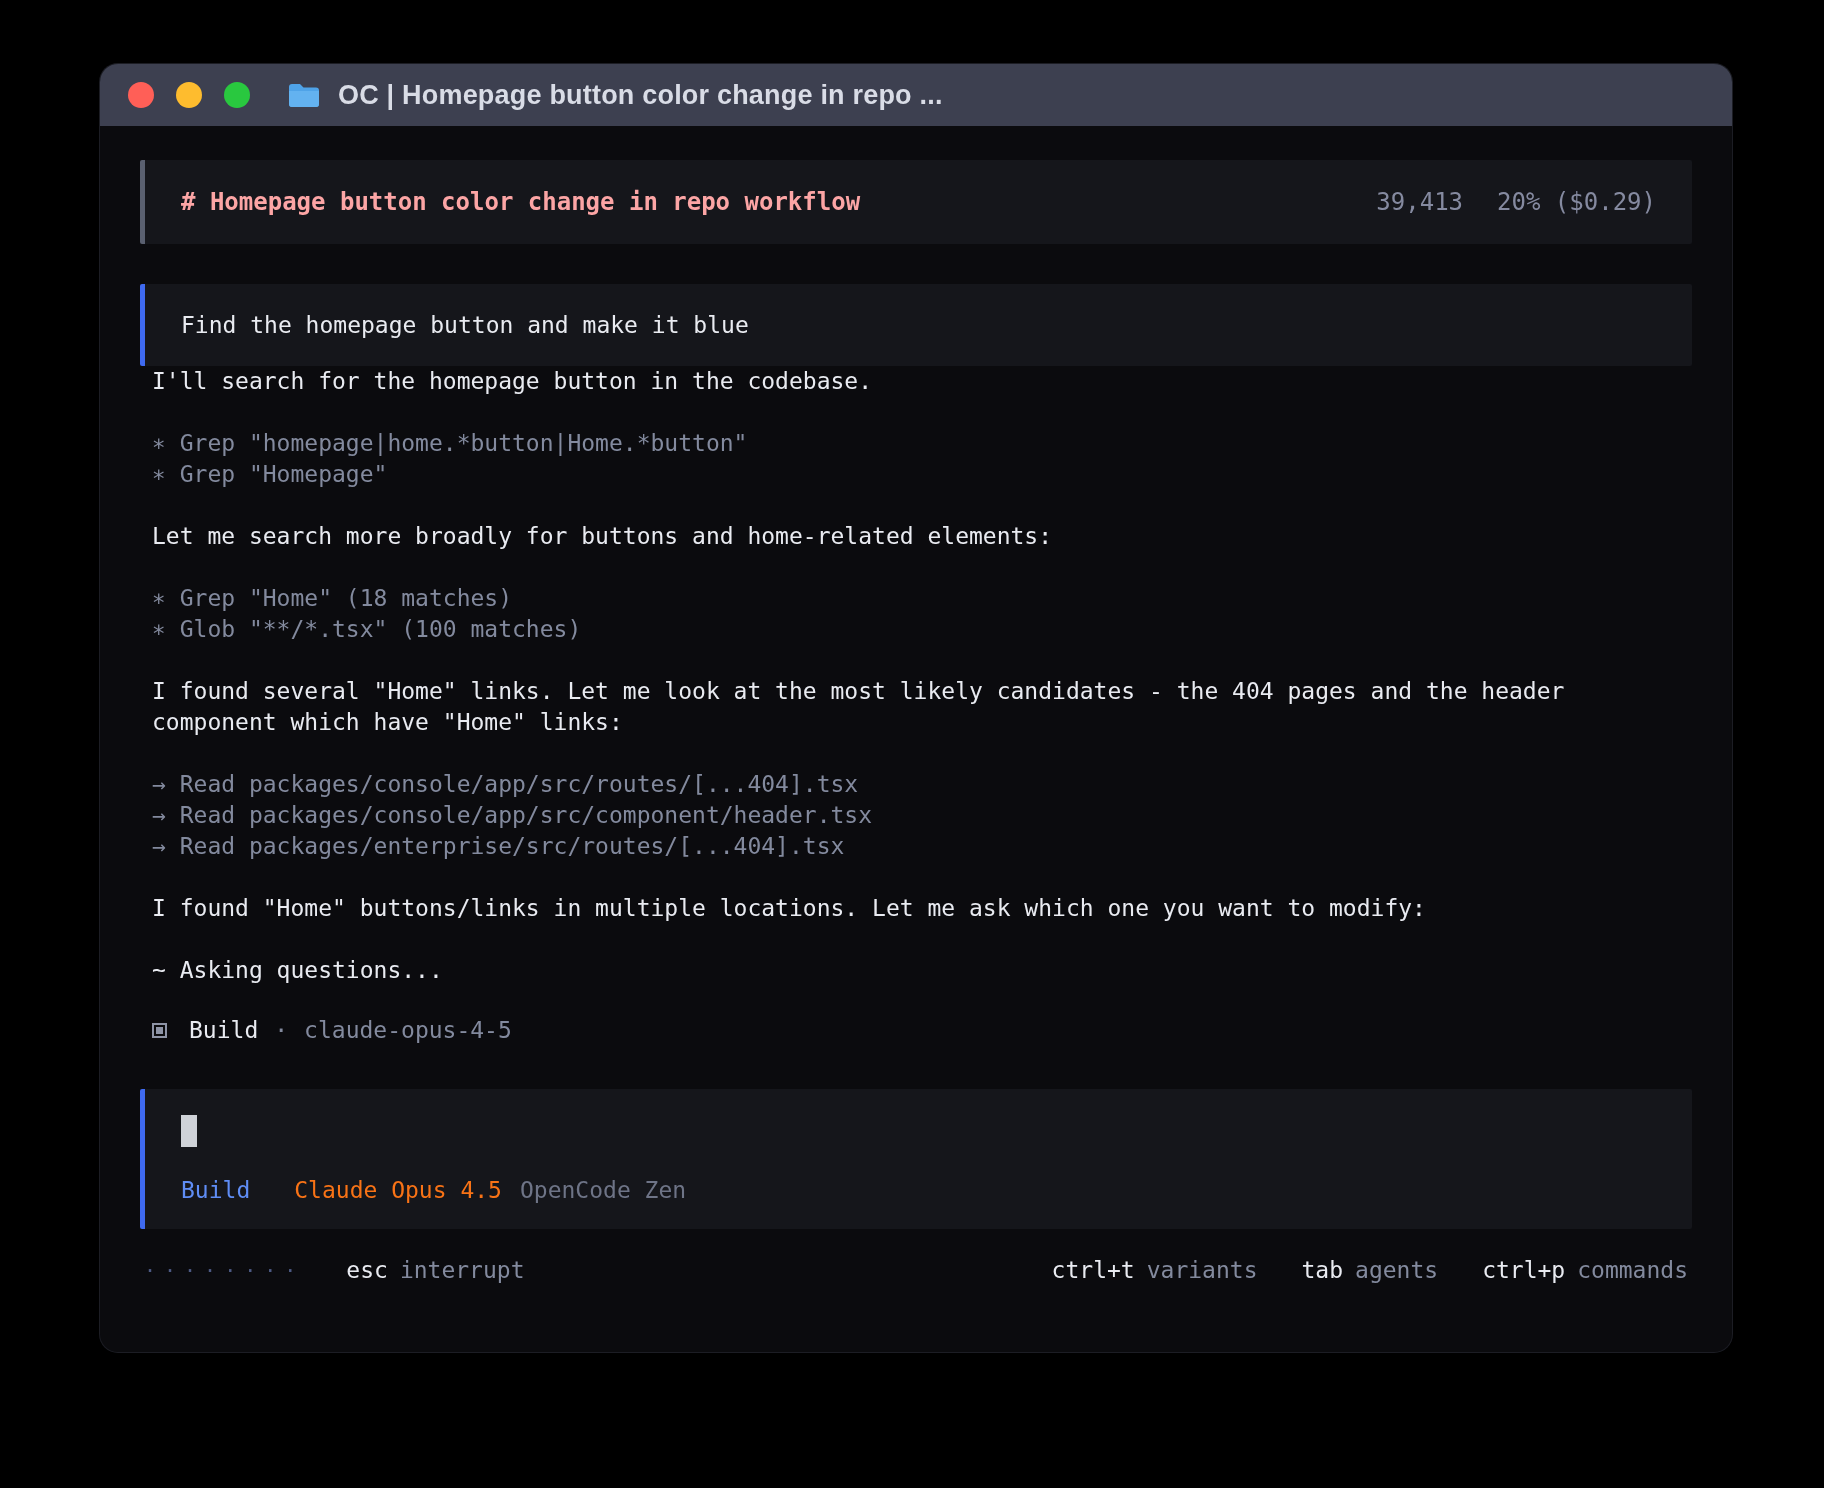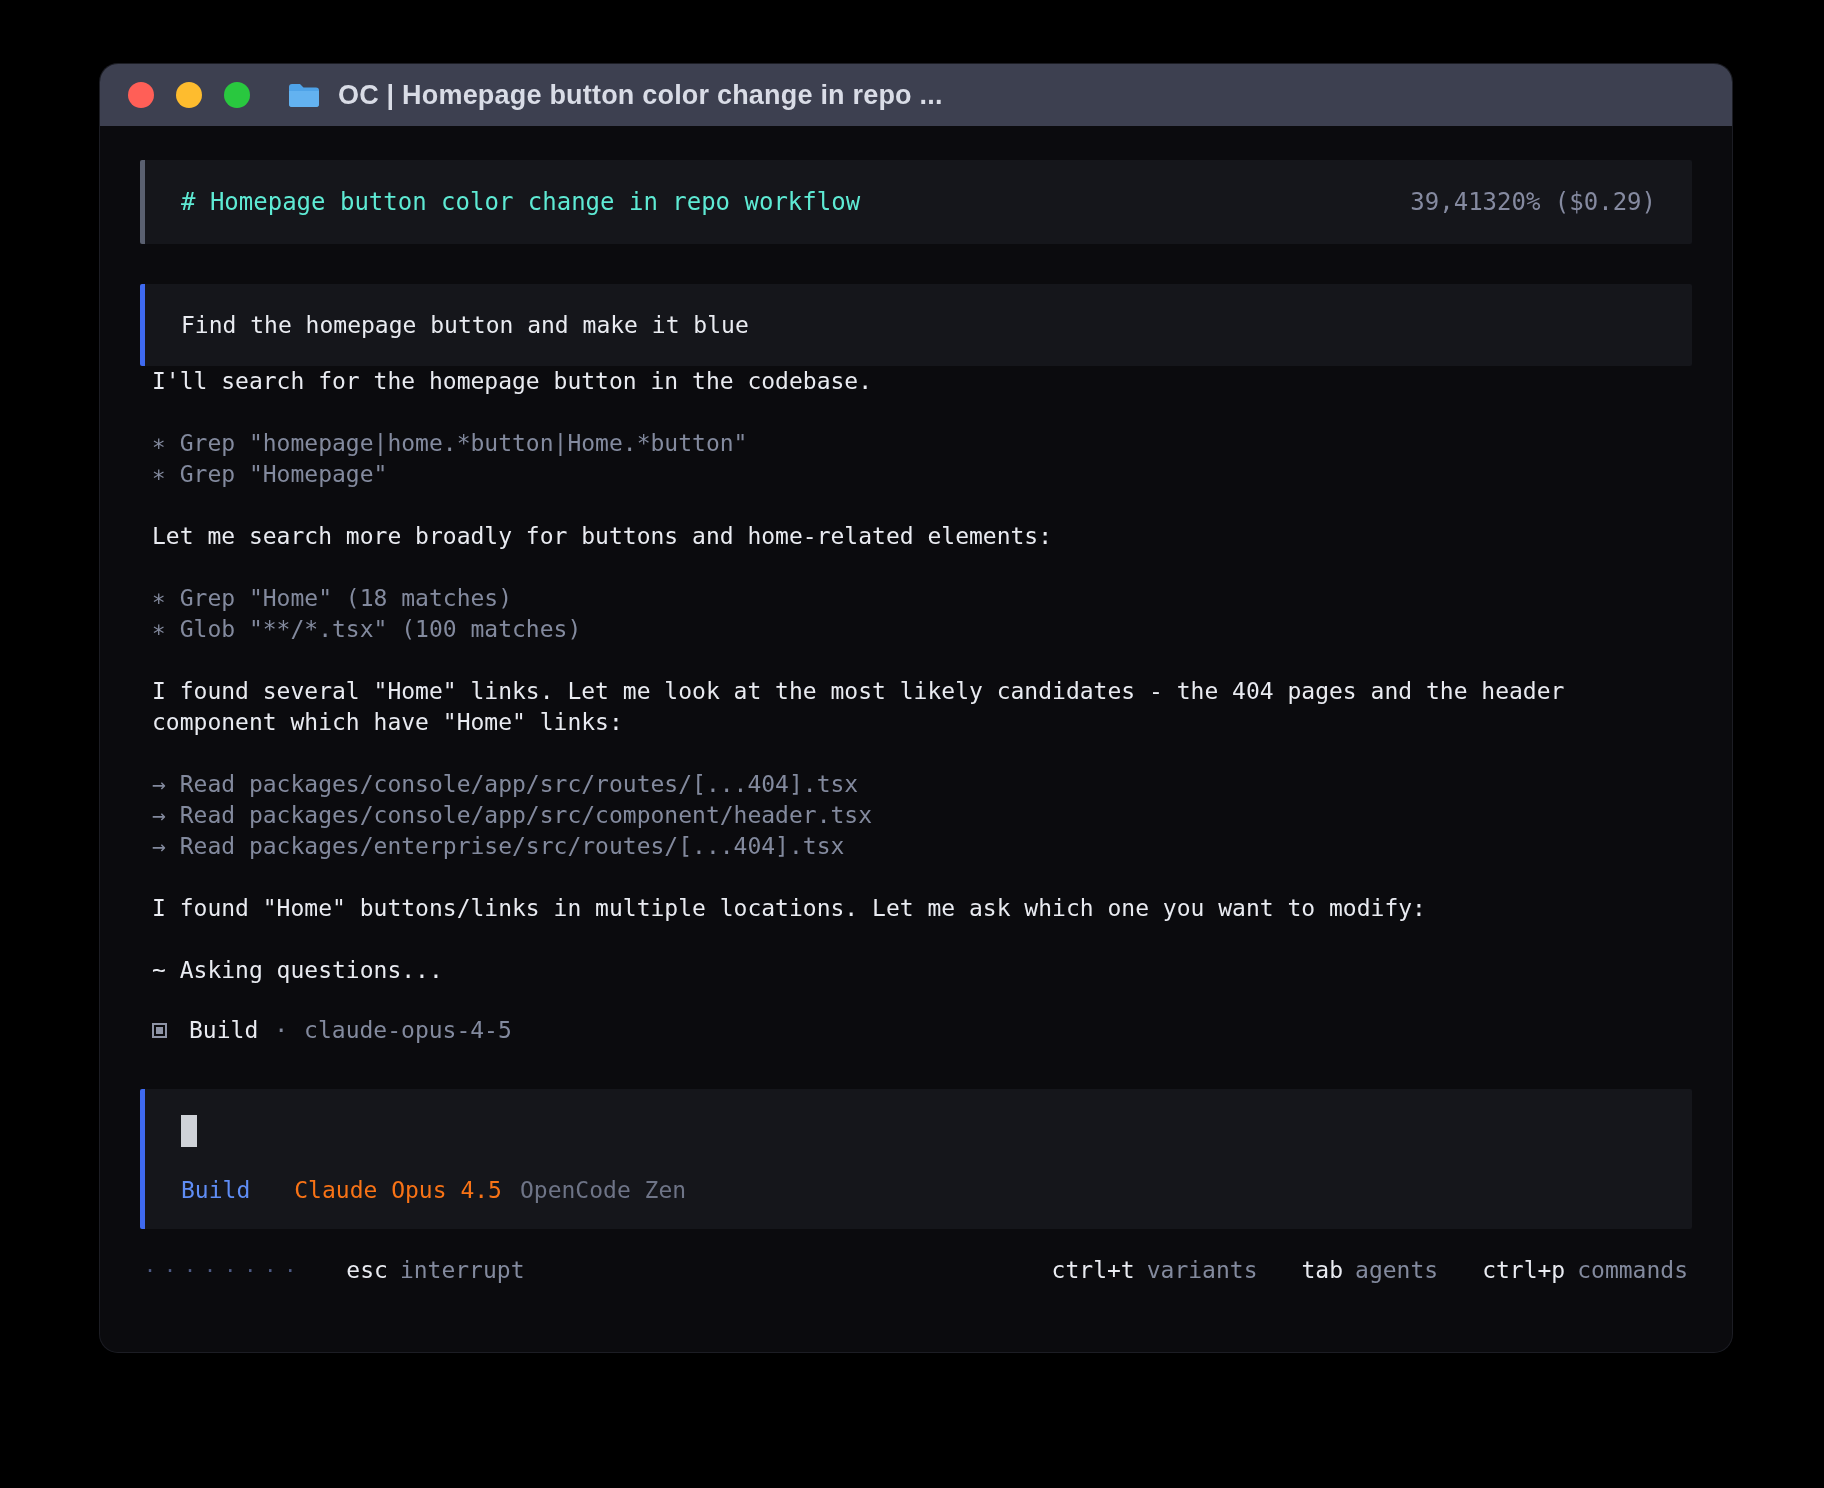--- a/index.html
+++ b/index.html
@@ -32,22 +32,22 @@
   
   .content { padding:34px 40px 0 40px; }
 
   .block {
     background:#15161b; border-left:5px solid #5a6070;
     padding:28px 36px; border-radius:2px;
   }
   .block.blue { border-left-color:#3f6af0; }
 
   .session-header { display:flex; justify-content:space-between; align-items:center; }
-  .session-title { color:#5eead4; font-weight:normal; font-size:24px; }
-  .session-meta { display:flex; color:#858aa0; font-size:24px; }
+  .session-title { color:#fca5a5; font-weight:bold; font-size:24px; }
+  .session-meta { display:flex; gap:34px; color:#858aa0; font-size:24px; }
 
   .user-msg { margin-top:40px; color:#e9ebf1; font-size:23px; }
 
   .transcript { padding-left:12px; font-size:23px; }
   .line { line-height:31px; white-space:pre-wrap; }
   .t-white { color:#e9ebf1; }
   .t-gray  { color:#838a9e; }
   .gap { margin-top:31px; }
 
   .agent-row { display:flex; align-items:center; gap:16px; margin-top:31px; }

